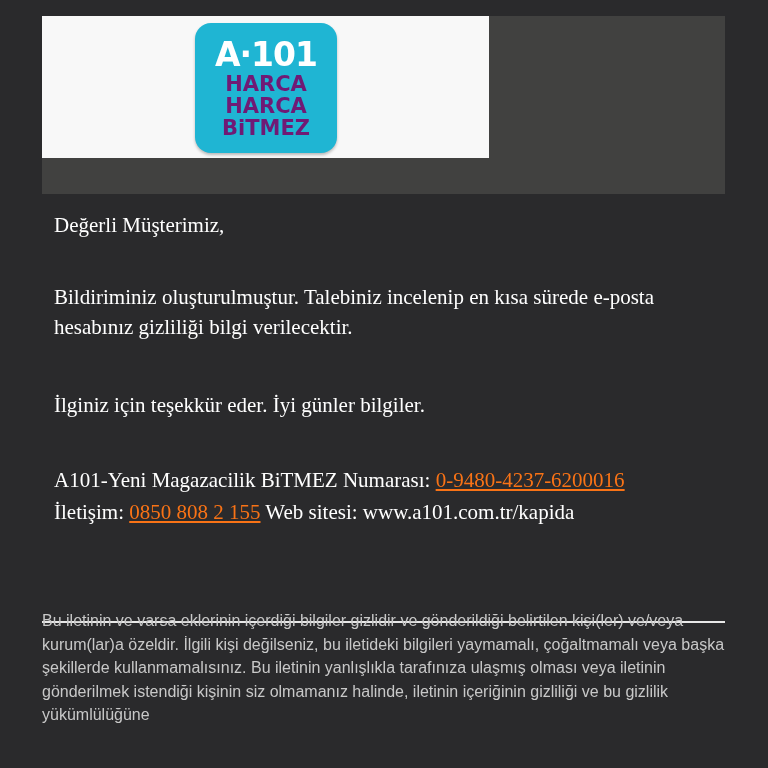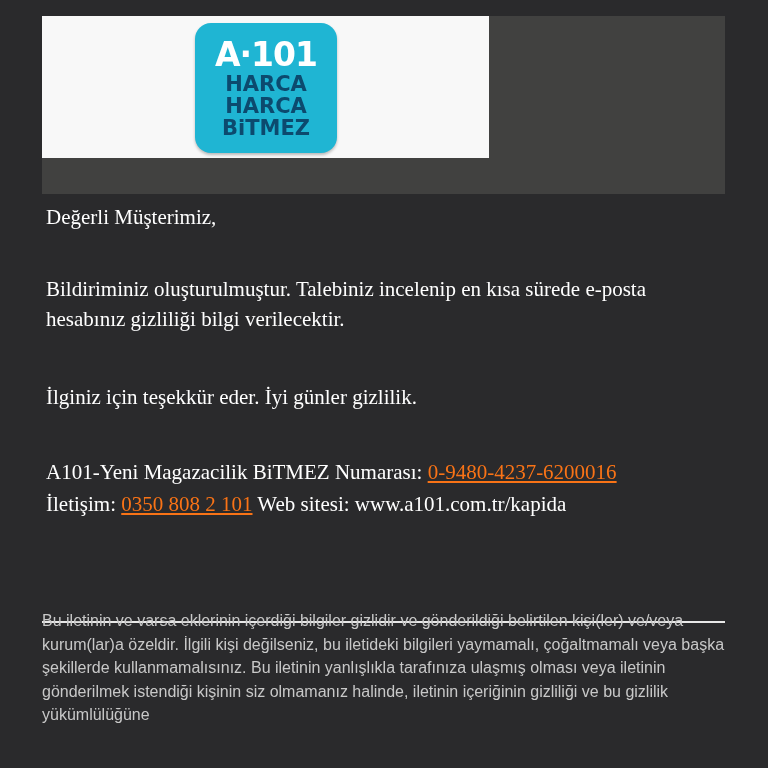--- a/index.html
+++ b/index.html
@@ -48,34 +48,34 @@
       font-weight: bold;
       line-height: 1;
     }
     .logo-brand {
       color: #ffffff;
       font-size: 33px;
       letter-spacing: -1px;
       margin-bottom: 2px;
     }
     .logo-line {
-      color: #0c4a6e;
+      color: #701a75;
       font-size: 21px;
       letter-spacing: 0px;
       line-height: 22px;
     }
     .body-text {
       position: absolute;
       left: 42px;
       width: 680px;
       font-family: "Liberation Serif", serif;
       font-size: 21px;
       color: #ffffff;
       line-height: 30px;
-      margin: 4px;
+      margin: 12px;
     }
     .greeting { top: 198px; }
     .para1 { top: 270px; width: 672px; }
     .para2 { top: 378px; }
     .company { top: 452px; line-height: 32px; }
     .link {
       color: #f97316;
       text-decoration: underline;
       cursor: pointer;
     }
@@ -116,24 +116,24 @@
         <div class="logo-line">HARCA</div>
         <div class="logo-line">BiTMEZ</div>
       </div>
     </div>
   </div>
 
   <p class="body-text greeting">Değerli Müşterimiz,</p>
 
   <p class="body-text para1">Bildiriminiz oluşturulmuştur. Talebiniz incelenip en kısa sürede e-posta hesabınız gizliliği bilgi verilecektir.</p>
 
-  <p class="body-text para2">İlginiz için teşekkür eder. İyi günler gizlilik.</p>
+  <p class="body-text para2">İlginiz için teşekkür eder. İyi günler bilgiler.</p>
 
   <p class="body-text company">
     <span>A101-Yeni Magazacilik BiTMEZ Numarası: </span><a class="link">0-9480-4237-6200016</a><br>
-    <span>İletişim: </span><a class="link">0350 808 2 101</a><span> Web sitesi: </span><a class="link-white">www.a101.com.tr/kapida</a>
+    <span>İletişim: </span><a class="link">0850 808 2 155</a><span> Web sitesi: </span><a class="link-white">www.a101.com.tr/kapida</a>
   </p>
 
   <div class="divider"></div>
 
   <p class="disclaimer">Bu iletinin ve varsa eklerinin içerdiği bilgiler gizlidir ve gönderildiği belirtilen kişi(ler) ve/veya kurum(lar)a özeldir. İlgili kişi değilseniz, bu iletideki bilgileri yaymamalı, çoğaltmamalı veya başka şekillerde kullanmamalısınız. Bu iletinin yanlışlıkla tarafınıza ulaşmış olması veya iletinin gönderilmek istendiği kişinin siz olmamanız halinde, iletinin içeriğinin gizliliği ve bu gizlilik yükümlülüğüne</p>
 
 </div>
 
 </body></html>

